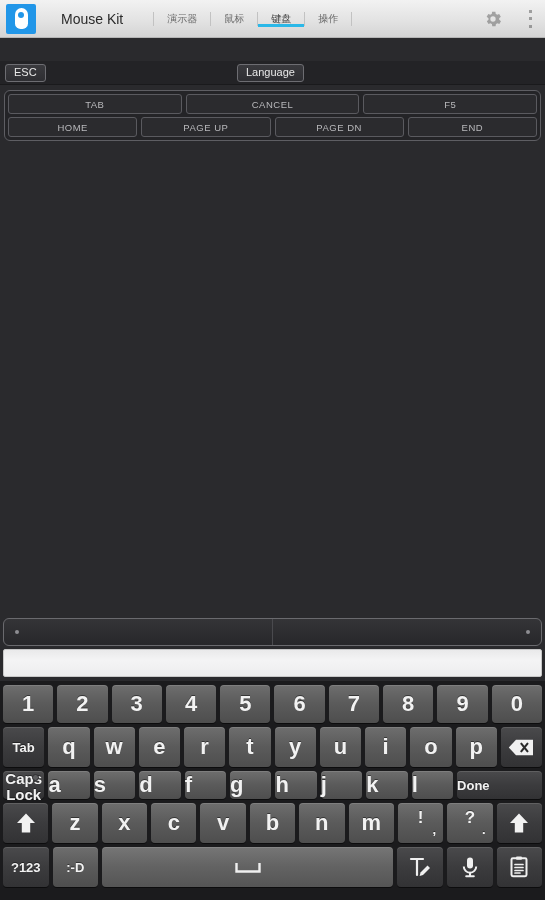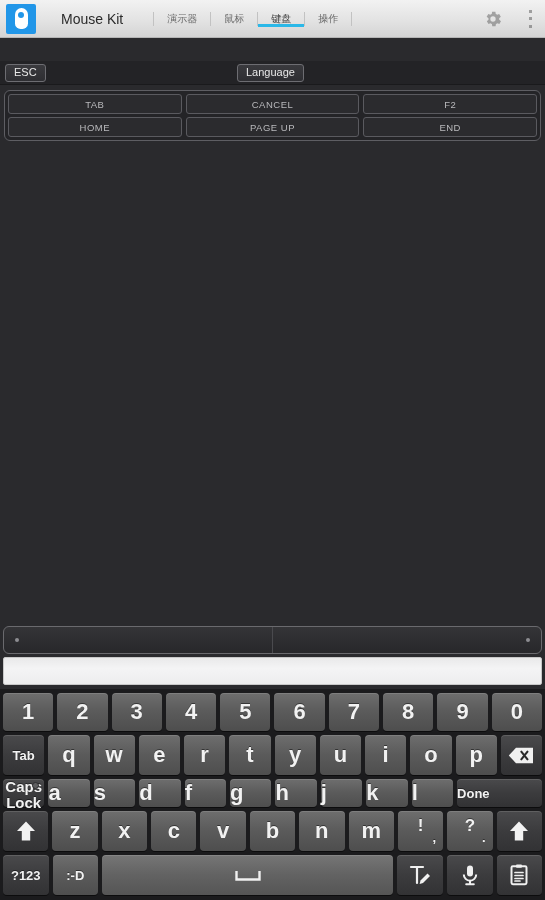--- a/index.html
+++ b/index.html
@@ -138,21 +138,21 @@
     border: 1px solid #c8c8c8;
     border-radius: 2px;
   }
 
   
   .keyboard {
     background: #1b1b1d;
     padding: 4px 3px 5px 3px;
   }
   .krow { display: flex; gap: 4px; margin-bottom: 4px; }
-  .krow:last-child { margin-bottom: 0; }
+  .krow:last-child { margin-bottom: 8px; }
   .key {
     flex: 1 1 0;
     height: 40px;
     border-radius: 4px;
     background: linear-gradient(180deg,#6e6e6e 0%,#5b5b5b 48%,#4e4e4e 100%);
     color: #f2f2f2;
     display: flex; align-items: center; justify-content: center;
     font-size: 21px; font-weight: bold;
     box-shadow: 0 1px 0 rgba(0,0,0,.55), inset 0 1px 0 rgba(255,255,255,.12);
     position: relative;
@@ -237,25 +237,26 @@
 
   <div class="toolrow">
     <button class="tool-btn esc-btn">ESC</button>
     <button class="tool-btn lang-btn">Language</button>
   </div>
 
   <div class="fnpanel">
     <div class="fnrow">
       <div class="fn-key">TAB</div>
       <div class="fn-key">CANCEL</div>
-      <div class="fn-key">F2</div>
+      <div class="fn-key">F5</div>
     </div>
     <div class="fnrow">
       <div class="fn-key">HOME</div>
       <div class="fn-key">PAGE UP</div>
+      <div class="fn-key">PAGE DN</div>
       <div class="fn-key">END</div>
     </div>
   </div>
 
   <div class="canvas"></div>
 
   <div class="bottom">
 
     <div class="scrollbar-wrap">
       <div class="scrollbar">

